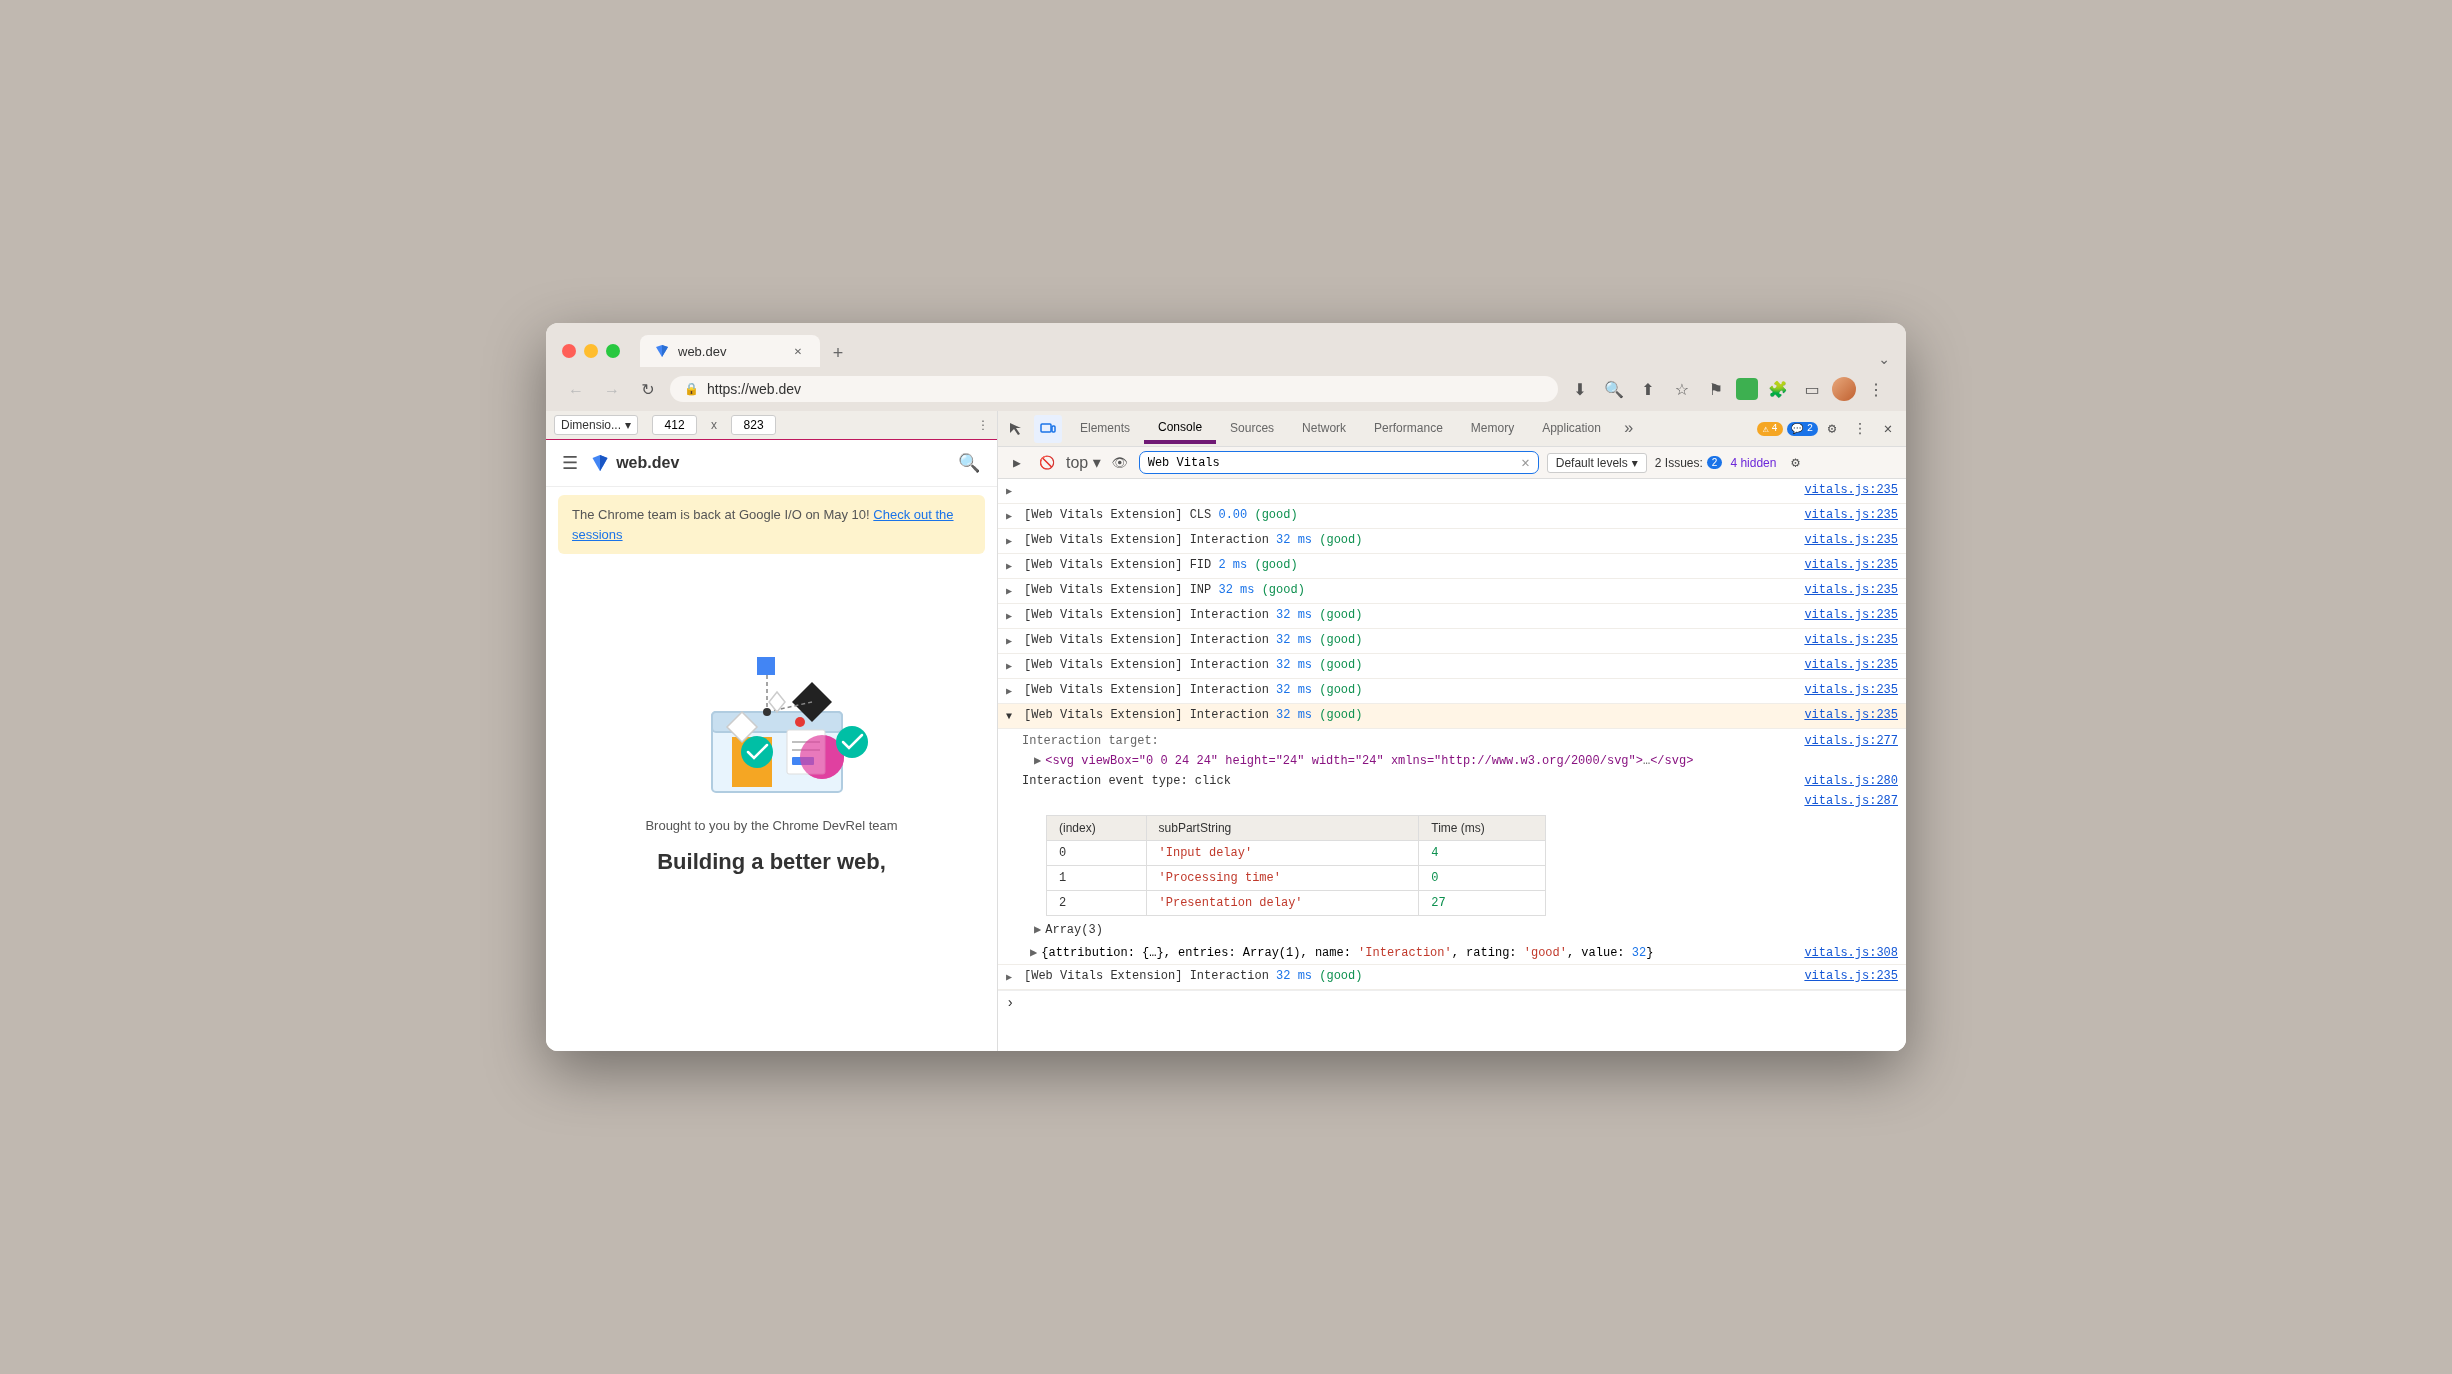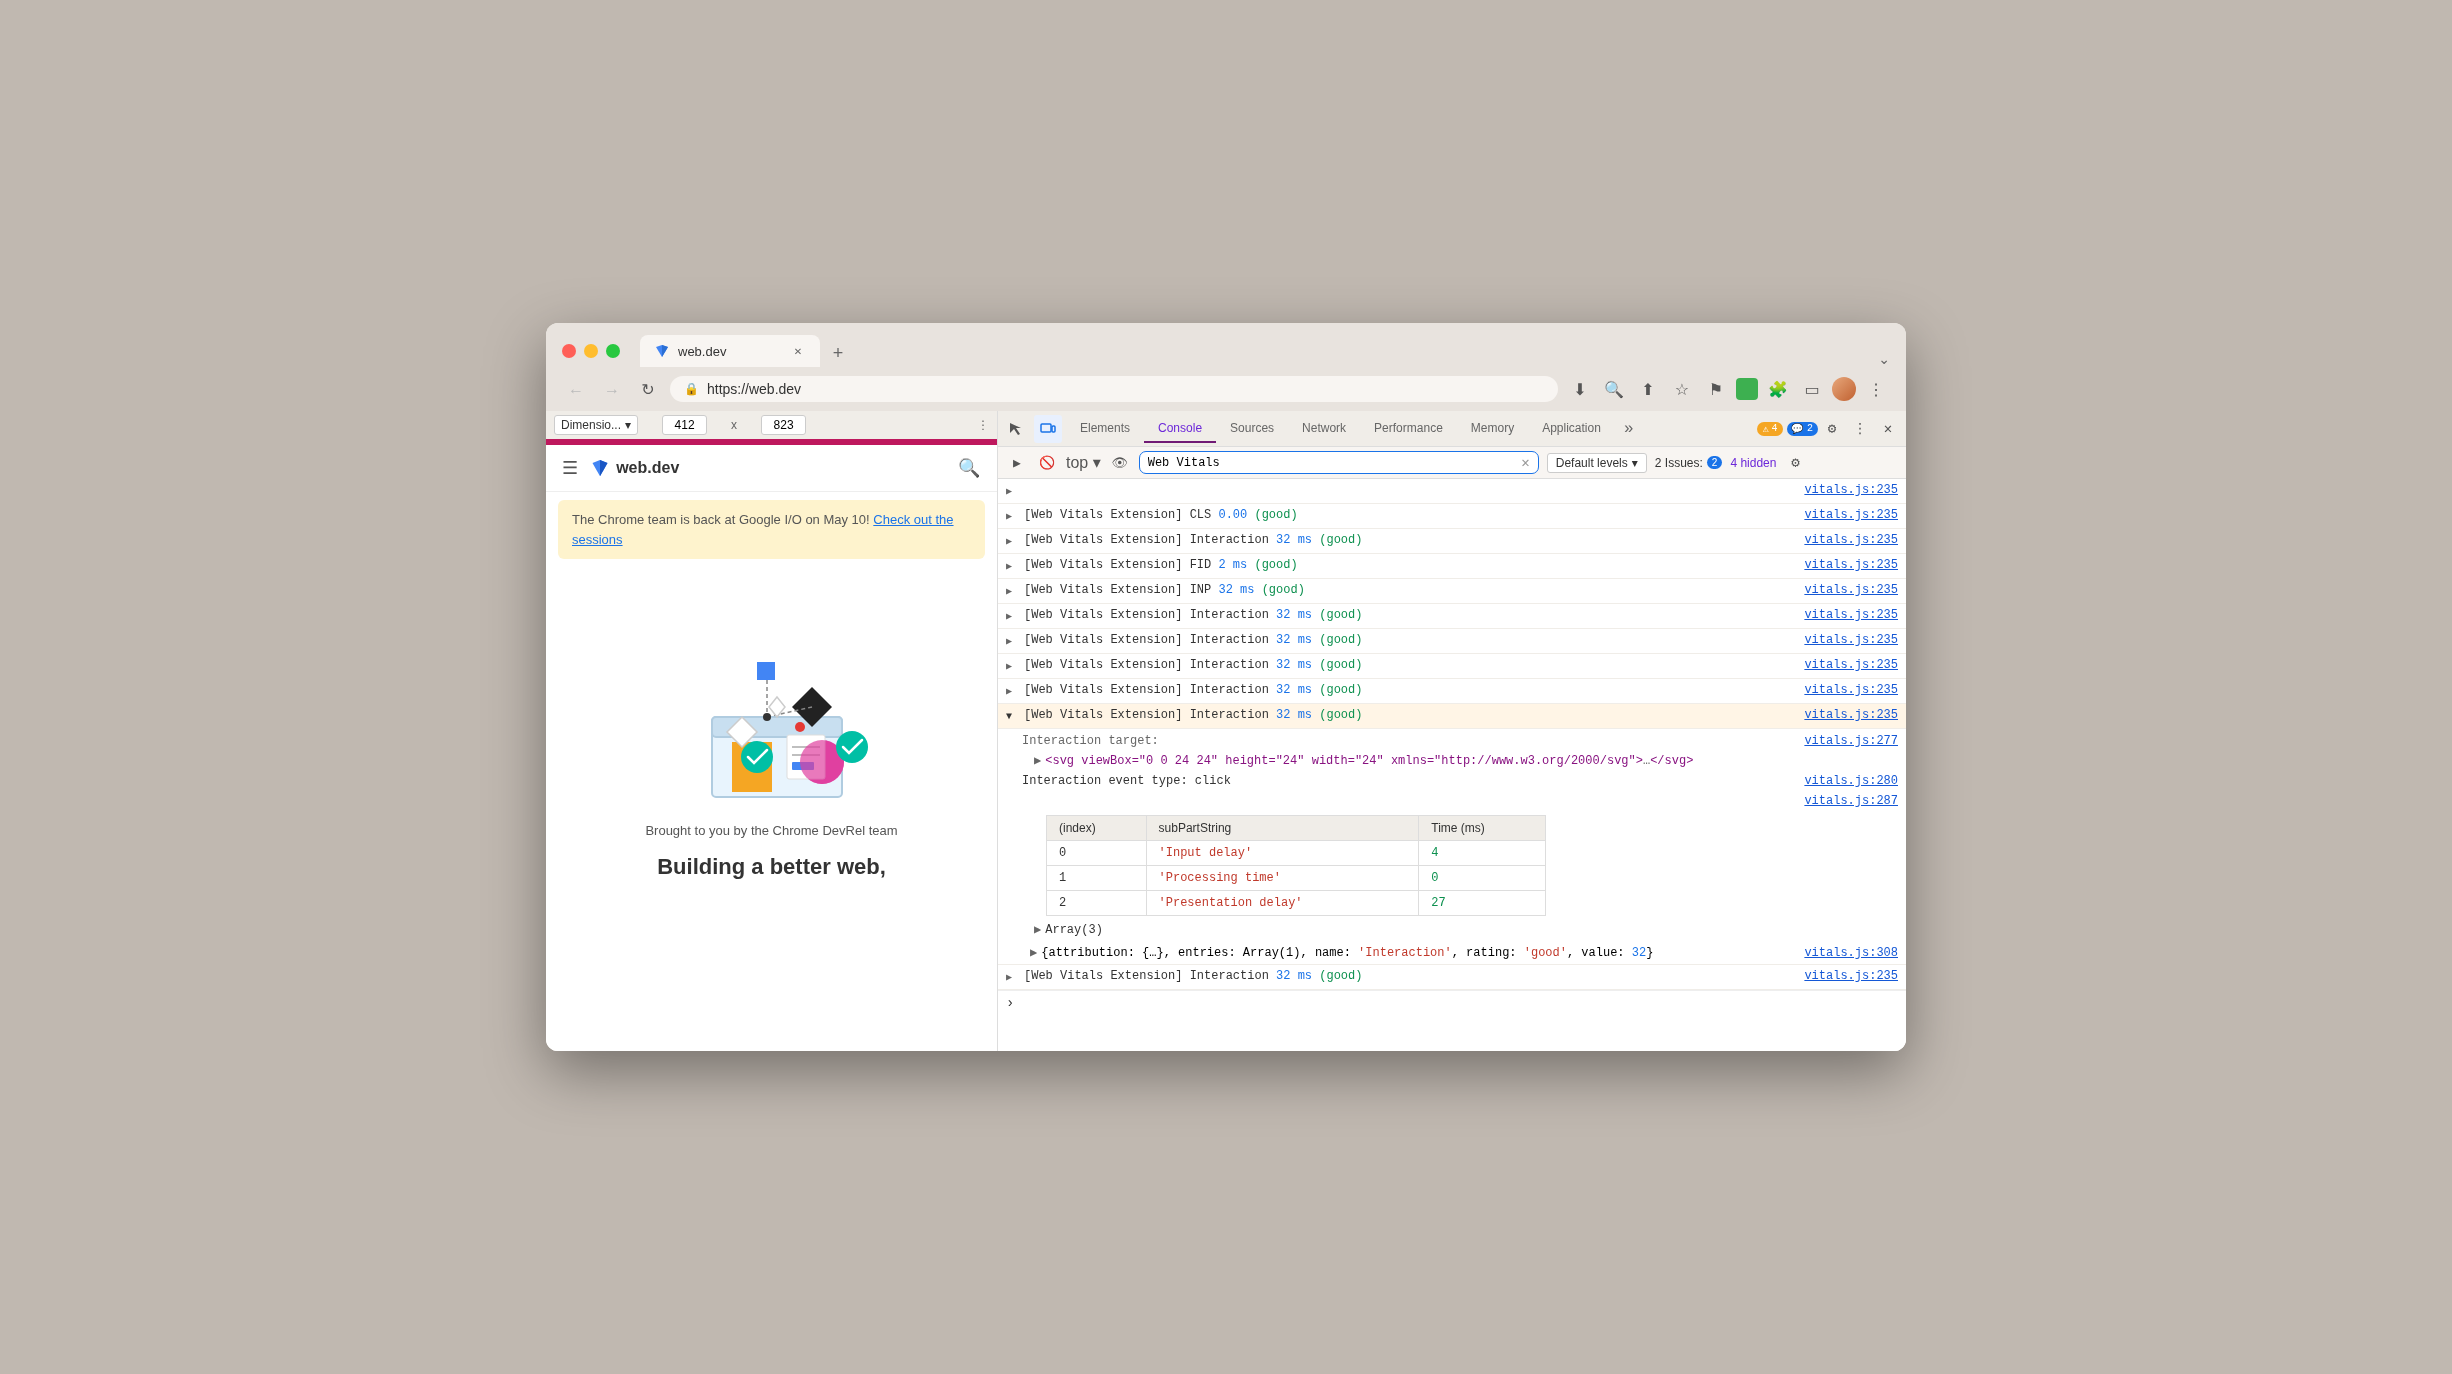--- a/index.html
+++ b/index.html
@@ -188,22 +188,22 @@
     }
     .dt-tab {
       padding: 6px 14px;
       font-size: 12px;
       color: #666;
       cursor: pointer;
       border-bottom: 2px solid transparent;
       font-family: -apple-system, sans-serif;
     }
     .dt-tab.active {
-      color: #6d28d9;
-      border-bottom: 2px solid #701a75;
+      color: #000000;
+      border-bottom: 4px solid #701a75;
     }
     .dt-tab-icons {
       display: flex;
       align-items: center;
       gap: 4px;
       margin-right: 4px;
     }
     .dt-icon-btn {
       width: 28px;
       height: 28px;
@@ -428,25 +428,25 @@
     .web-illustration {
       padding: 20px;
       display: flex;
       flex-direction: column;
       align-items: center;
       gap: 16px;
     }
     
     .dim-bar {
       background: #f0ede8;
-      border-bottom: 6px solid #be185d;
+      border-bottom: 1px solid #be185d;
       padding: 4px 8px;
       display: flex;
       align-items: center;
-      gap: 24px;
+      gap: 14px;
       font-size: 12px;
       color: #333;
       font-family: -apple-system, sans-serif;
     }
     .dim-dropdown {
       display: flex;
       align-items: center;
       gap: 4px;
       padding: 2px 6px;
       border: 1px solid #ccc;

